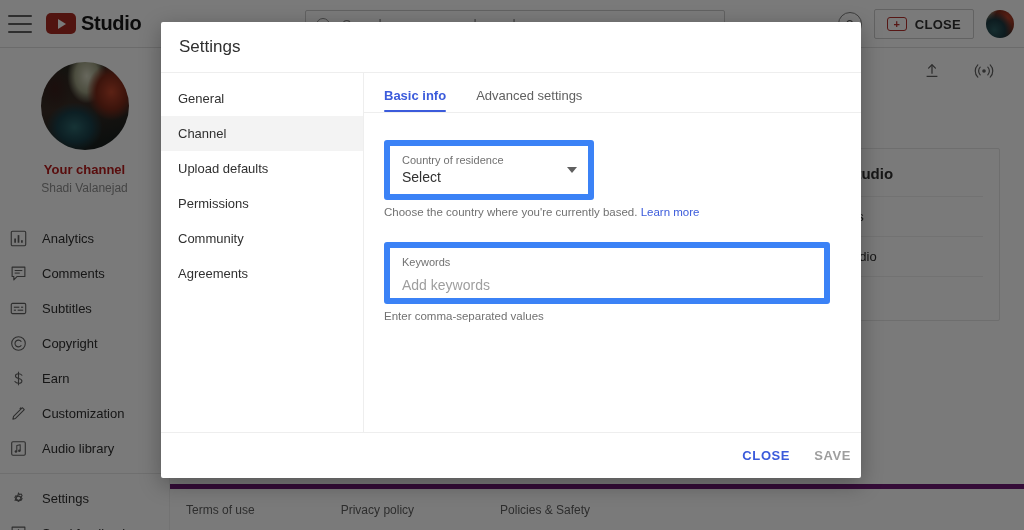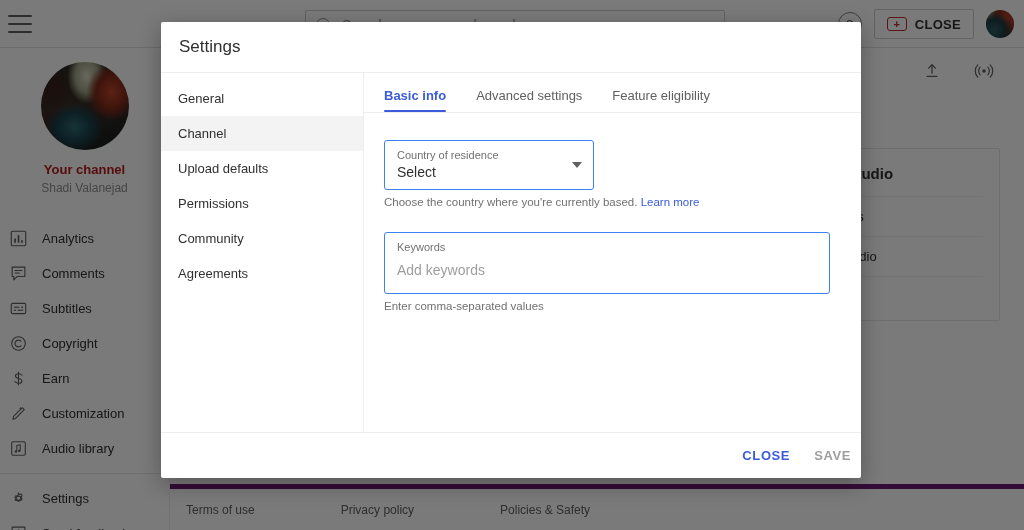--- a/index.html
+++ b/index.html
@@ -405,21 +405,21 @@
     border-radius: 2px;
   }
 
   .dlg-form {
     flex: 1 1 auto;
     padding: 27px 20px 0 20px;
     overflow: hidden;
   }
 
   .field-outline {
-    border: 1px solid #3b82f6;
+    border: 6px solid #3b82f6;
     border-radius: 3px;
     padding: 8px 12px 9px 12px;
     position: relative;
     background: #fff;
   }
   .field-label {
     font-size: 11px;
     color: #717171;
     margin-bottom: 3px;
   }
@@ -487,20 +487,26 @@
 
 <div id="app">
 
   <div class="bg-layer">
 
     <div class="yt-header">
       <div class="hamburger">
         <span></span>
           <span></span>
           <span></span>
+      </div>
+      <div class="studio-logo">
+        <div class="yt-play-badge">
+          <div class="tri"></div>
+        </div>
+        <div class="studio-word">Studio</div>
       </div>
 
       <div class="search-wrap">
         <div class="search-circle"></div>
         <div class="search-ph">Search across your channel</div>
       </div>
 
       <div class="header-right">
         <div class="help-btn">?</div>
         <div class="create-btn">
@@ -671,21 +677,20 @@
         <div class="dlg-nav-item">Upload defaults</div>
         <div class="dlg-nav-item">Permissions</div>
         <div class="dlg-nav-item">Community</div>
         <div class="dlg-nav-item">Agreements</div>
       </div>
 
       <div class="dlg-content">
         <div class="dlg-tabs">
           <div class="dlg-tab active">Basic info</div>
           <div class="dlg-tab">Advanced settings</div>
-          <div class="dlg-tab">Feature eligibility</div>
         </div>
 
         <div class="dlg-form">
 
           <div class="field-outline country-field">
             <div class="field-label">Country of residence</div>
             <div class="field-value">Select</div>
             <div class="caret"></div>
           </div>
           <div class="field-hint">

